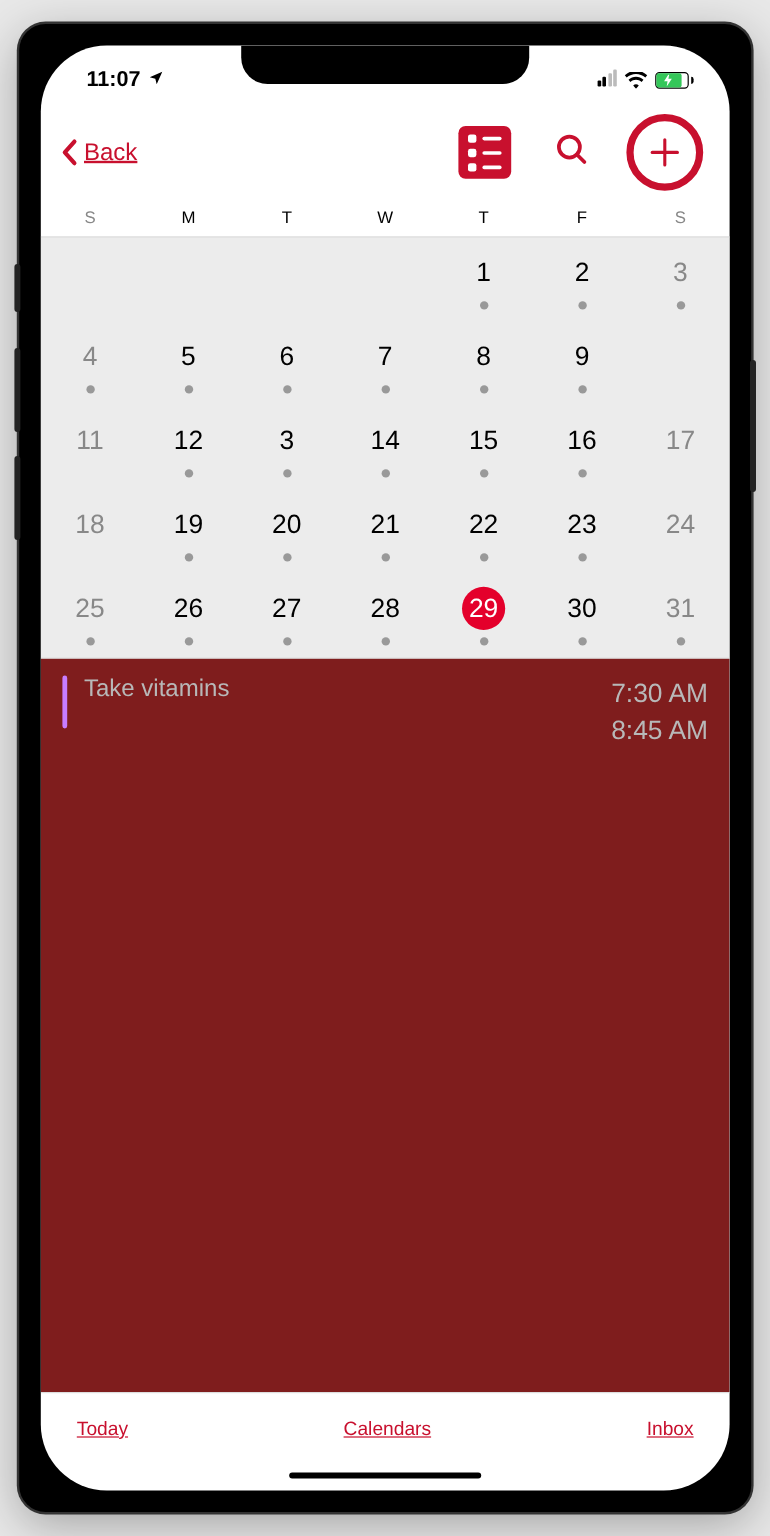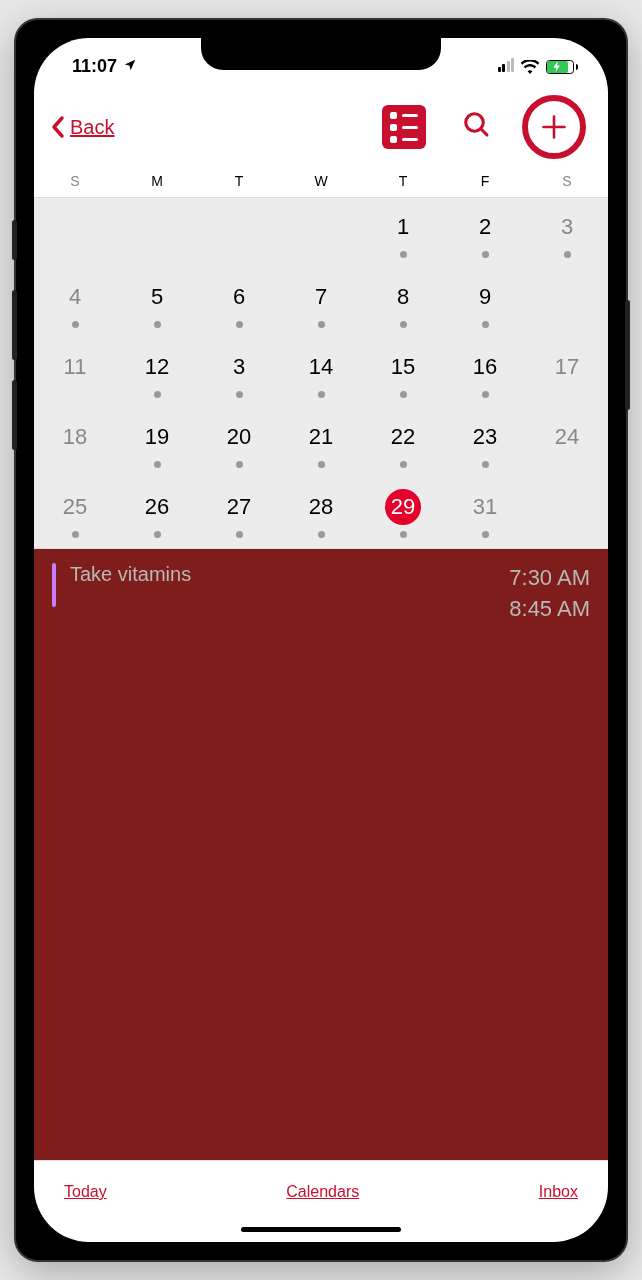--- a/index.html
+++ b/index.html
@@ -263,20 +263,24 @@
           </div>
           <div class="day-cell">
             <div class="day-num">28</div>
             <div class="day-dot"></div>
           </div>
           <div class="day-cell">
             <div class="day-num selected">29</div>
             <div class="day-dot"></div>
           </div>
           <div class="day-cell">
+            <div class="day-num">30</div>
+            <div class="day-dot"></div>
+          </div>
+          <div class="day-cell">
             <div class="day-num weekend">31</div>
             <div class="day-dot"></div>
           </div>
         </div>
       </div>
 
     <div class="events" id="events">
         <div class="event-row">
           <div class="event-marker" style="background: rgb(199, 125, 255);"></div>
           <div class="event-title">Take vitamins</div>

